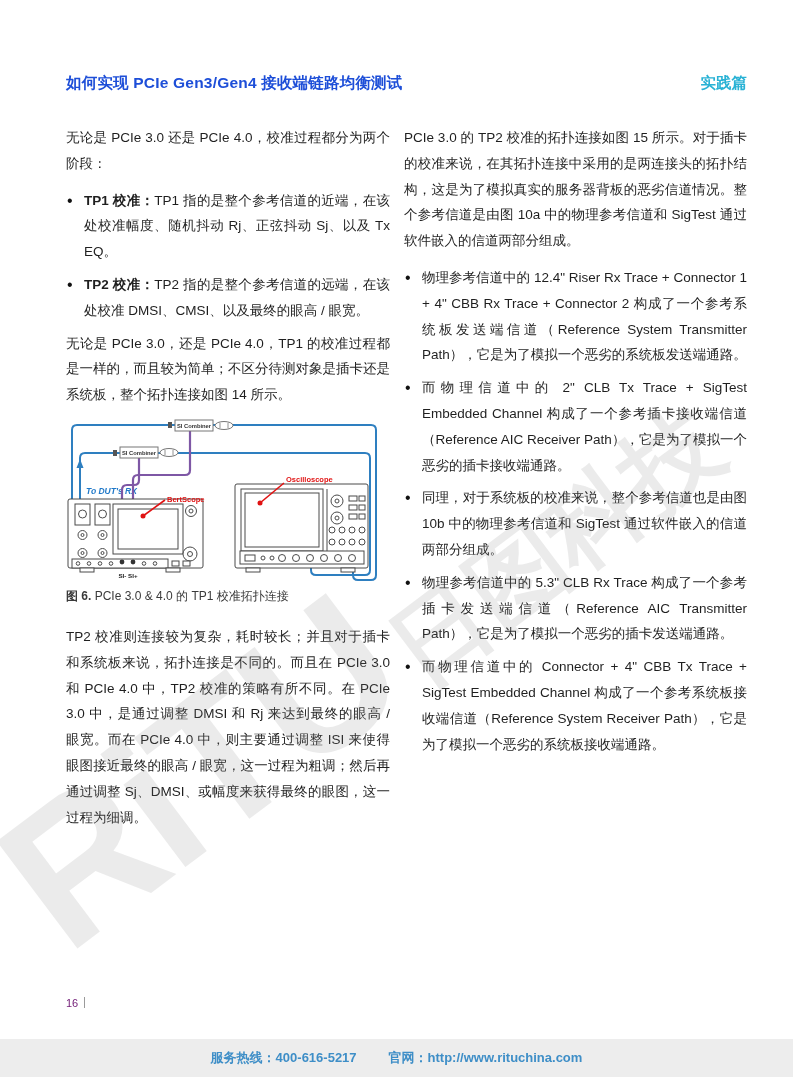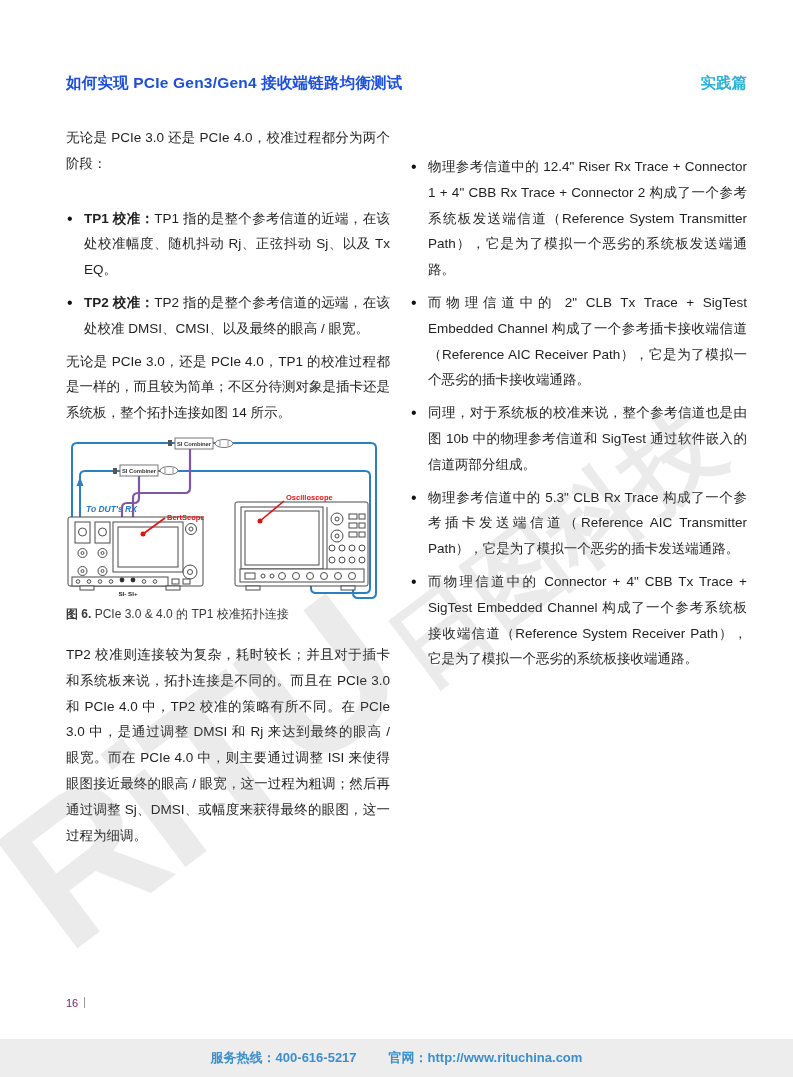--- a/index.html
+++ b/index.html
@@ -6,25 +6,25 @@
   body{
     width:793px;height:1077px;position:relative;background:#ffffff;
     font-family:"Liberation Sans","DejaVu Sans",sans-serif;
     color:#1f1f1f;overflow:hidden;
   }
   .header{position:absolute;left:66px;top:73px;width:681px;display:flex;
     justify-content:space-between;align-items:baseline;}
   .header .title{font-size:15.5px;font-weight:bold;color:#1d4ed8;letter-spacing:.2px;}
   .header .edition{font-size:15.5px;font-weight:bold;color:#29b2d5;}
 
-  .columns{position:absolute;left:66px;top:125px;width:681px;display:flex;gap:20px;z-index:1;justify-content:center;}
+  .columns{position:absolute;left:66px;top:125px;width:681px;display:flex;gap:14px;z-index:1;justify-content:center;}
   .col-left{width:324px;}
   .col-right{width:343px;}
   .body-text{font-size:13.5px;line-height:25.8px;text-align:justify;margin:0 0 9px;}
-  .bullets{margin:29px 0 4px;padding:0;list-style:none;}
+  .bullets{margin:11px 0 4px;padding:0;list-style:none;}
   .bullets li{position:relative;padding-left:18px;margin:0 0 7px;
     font-size:13.5px;line-height:25.8px;text-align:justify;}
   .bullets li::before{content:"\2022";position:absolute;left:1px;top:0;
     font-size:16px;line-height:25.8px;color:#111;}
   .b-label{font-weight:bold;}
 
   .figure{margin:10px 0 2px;width:324px;height:166px;position:relative;}
   .caption{font-size:12px;line-height:16px;color:#3a3a3a;margin:4px 0 20px;}
   .caption .cap-label{font-weight:bold;}
 
@@ -181,20 +181,21 @@
     </div>
 
     <p class="caption">
       <span class="cap-label">图 6.</span><span> PCIe 3.0 &amp; 4.0 的 TP1 校准拓扑连接</span>
     </p>
 
     <p class="body-text">TP2 校准则连接较为复杂，耗时较长；并且对于插卡和系统板来说，拓扑连接是不同的。而且在 PCIe 3.0 和 PCIe 4.0 中，TP2 校准的策略有所不同。在 PCIe 3.0 中，是通过调整 DMSI 和 Rj 来达到最终的眼高 / 眼宽。而在 PCIe 4.0 中，则主要通过调整 ISI 来使得眼图接近最终的眼高 / 眼宽，这一过程为粗调；然后再通过调整 Sj、DMSI、或幅度来获得最终的眼图，这一过程为细调。</p>
   </div>
 
   <div class="col-right">
+    <p class="body-text">PCIe 3.0 的 TP2 校准的拓扑连接如图 15 所示。对于插卡的校准来说，在其拓扑连接中采用的是两连接头的拓扑结构，这是为了模拟真实的服务器背板的恶劣信道情况。整个参考信道是由图 10a 中的物理参考信道和 SigTest 通过软件嵌入的信道两部分组成。</p>
     <ul class="bullets">
       <li><span>物理参考信道中的 12.4" Riser Rx Trace + Connector 1 + 4" CBB Rx Trace + Connector 2 构成了一个参考系统板发送端信道（Reference System Transmitter Path），它是为了模拟一个恶劣的系统板发送端通路。</span></li>
       <li><span>而物理信道中的 2" CLB Tx Trace + SigTest Embedded Channel 构成了一个参考插卡接收端信道（Reference AIC Receiver Path），它是为了模拟一个恶劣的插卡接收端通路。</span></li>
       <li><span>同理，对于系统板的校准来说，整个参考信道也是由图 10b 中的物理参考信道和 SigTest 通过软件嵌入的信道两部分组成。</span></li>
       <li><span>物理参考信道中的 5.3" CLB Rx Trace 构成了一个参考插卡发送端信道（Reference AIC Transmitter Path），它是为了模拟一个恶劣的插卡发送端通路。</span></li>
       <li><span>而物理信道中的 Connector + 4" CBB Tx Trace + SigTest Embedded Channel 构成了一个参考系统板接收端信道（Reference System Receiver Path），它是为了模拟一个恶劣的系统板接收端通路。</span></li>
     </ul>
   </div>
 </div>
 

